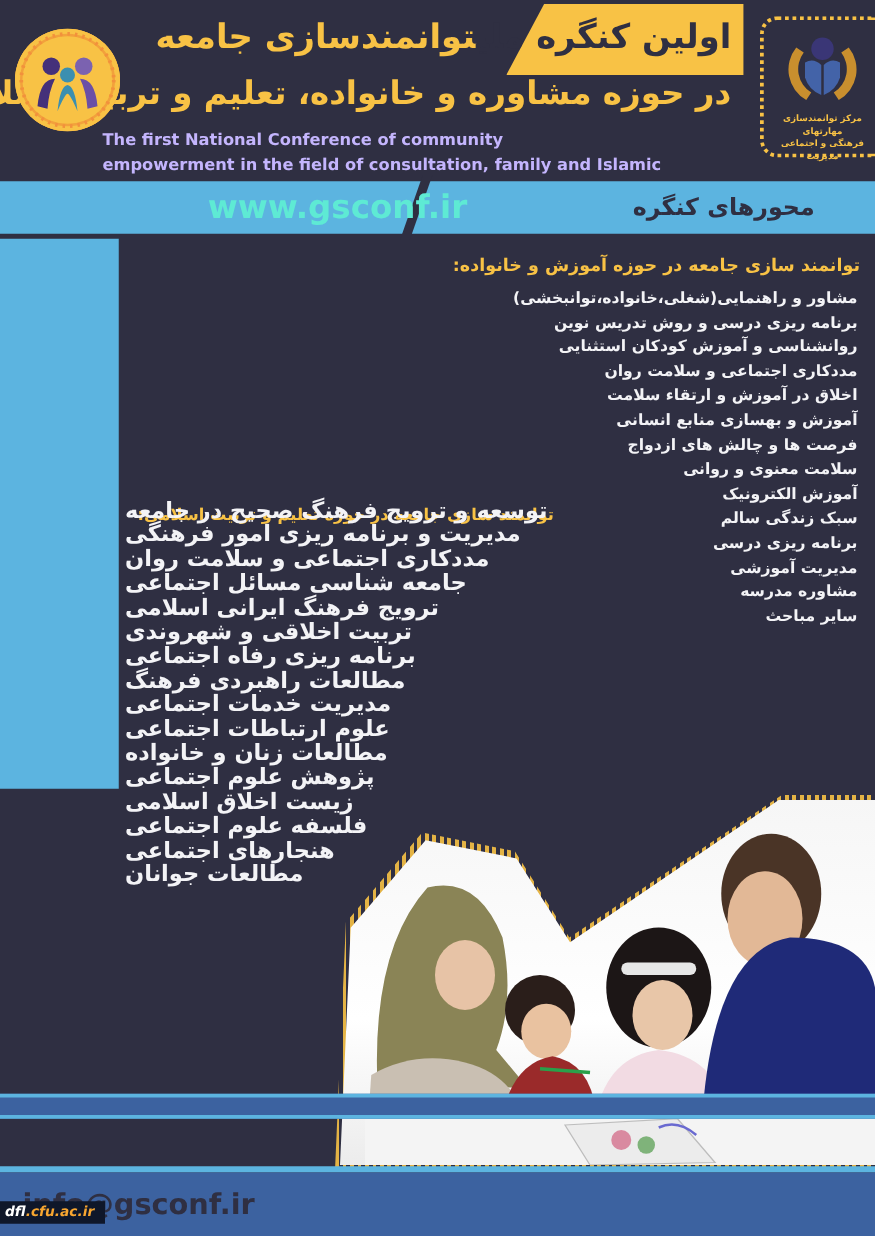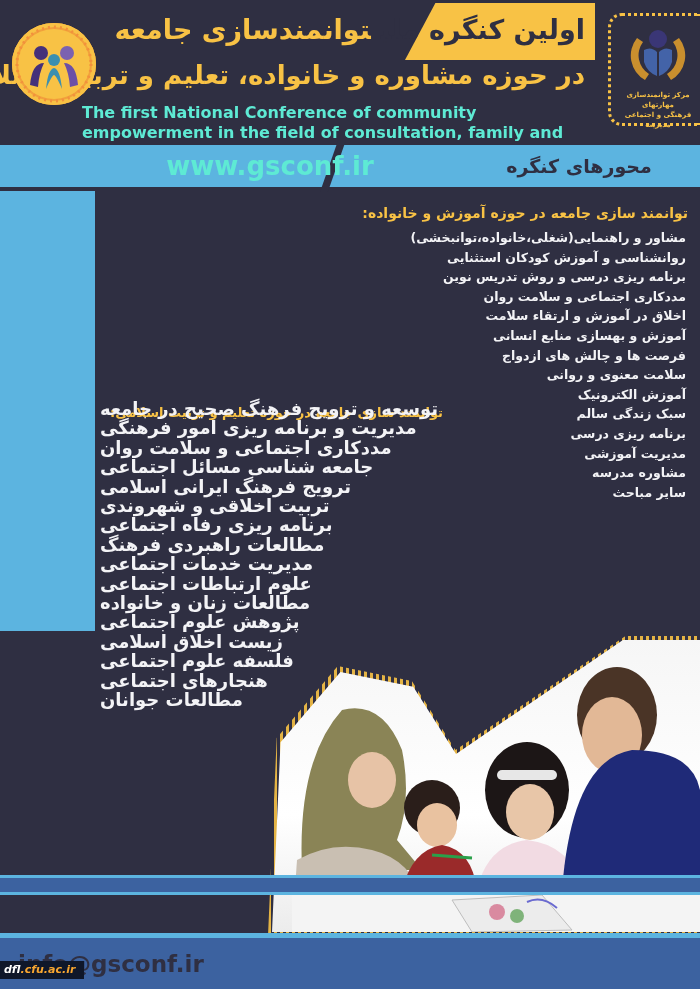--- a/index.html
+++ b/index.html
@@ -15,30 +15,30 @@
     position: absolute; left: 405px; top: 3px; width: 190px; height: 57px;
     background: #f8c245;
     clip-path: polygon(16% 0, 100% 0, 100% 100%, 0 100%);
   }
   .title-line1 {
     position: absolute; top: 10px; left: 200px; width: 385px; text-align: right;
     direction: rtl; font-family: "DejaVu Sans", sans-serif; font-weight: bold;
     font-size: 27px; color: #f8c245; white-space: nowrap; line-height: 40px;
   }
   .title-line1 .on-yellow { color: #2f2f42; }
-  .title-line1 .on-dark { color: #f8c245; margin-right: 10px; }
+  .title-line1 .on-dark { color: #f8c245; margin-right: 0; }
   .title-line2 {
     position: absolute; top: 55px; left: 100px; width: 485px; text-align: right;
     direction: rtl; font-weight: bold; font-size: 26px; color: #f8c245;
     white-space: nowrap; line-height: 40px;
   }
   .en-title {
     position: absolute; left: 82px; top: 103px; width: 520px;
-    font-family: "DejaVu Sans", sans-serif; font-weight: bold; font-size: 16px;
-    color: #5eead4; line-height: 20px;
+    font-family: "DejaVu Sans", sans-serif; font-weight: bold; font-size: 13px;
+    color: #c4b5fd; line-height: 20px;
   }
 
   .left-logo {
     position: absolute; left: 12px; top: 23px; width: 84px; height: 82px;
     border-radius: 50%; background: #f8c245;
     box-shadow: inset 0 0 0 4px #f8c245, inset 0 0 0 6px #f2a13c;
   }
   .left-logo svg { position: absolute; left: 0; top: 0; }
 
   .right-logo-box {
@@ -167,22 +167,22 @@
   <div class="blue-bar"></div>
   <div class="bar-divider"></div>
   <div class="website">www.gsconf.ir</div>
   <div class="axes-title">محورهای کنگره</div>
 
   <div class="side-strip"></div>
 
   <div class="section-title sec1-title">توانمند سازی جامعه در حوزه آموزش و خانواده:</div>
   <ul class="list list1">
     <li>مشاور و راهنمایی(شغلی،خانواده،توانبخشی)</li>
+    <li>برنامه ریزی درسی و روش تدریس نوین</li>
     <li>روانشناسی و آموزش کودکان استثنایی</li>
-    <li>برنامه ریزی درسی و روش تدریس نوین</li>
     <li>مددکاری اجتماعی و سلامت روان</li>
     <li>اخلاق در آموزش و ارتقاء سلامت</li>
     <li>آموزش و بهسازی منابع انسانی</li>
     <li>فرصت ها و چالش های ازدواج</li>
     <li>سلامت معنوی و روانی</li>
     <li>آموزش الکترونیک</li>
     <li>سبک زندگی سالم</li>
     <li>برنامه ریزی درسی</li>
     <li>مدیریت آموزشی</li>
     <li>مشاوره مدرسه</li>

